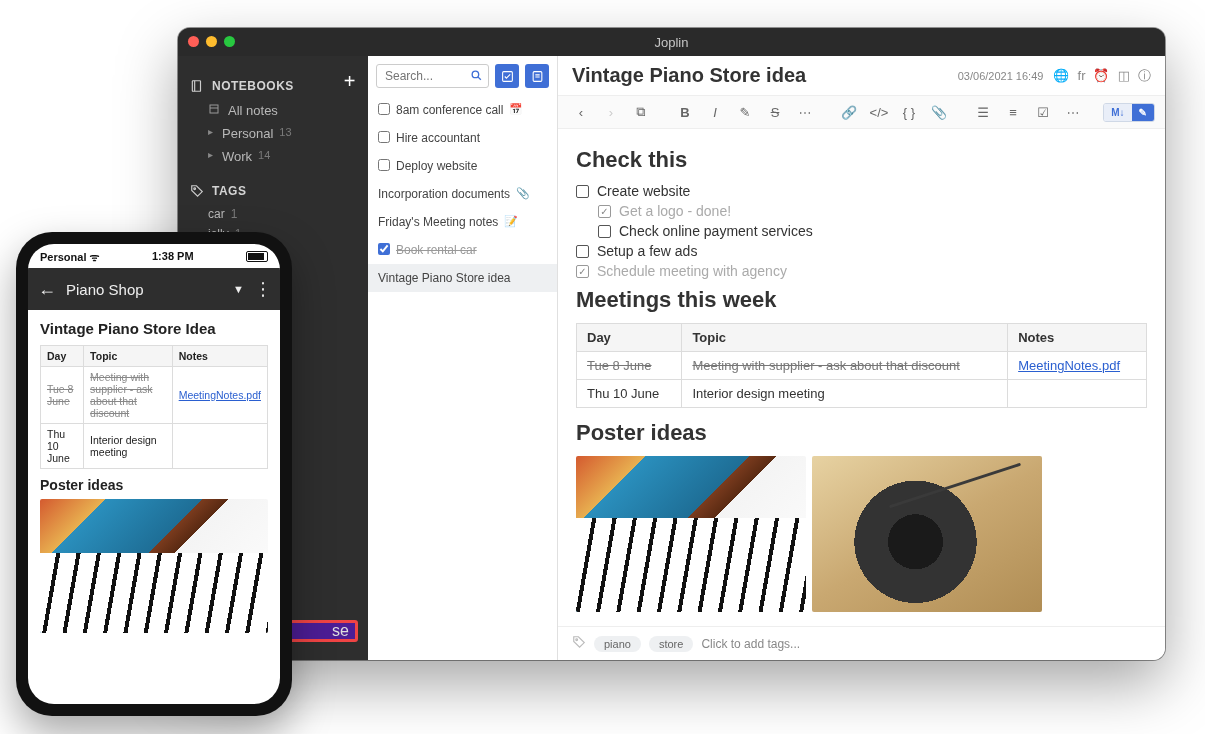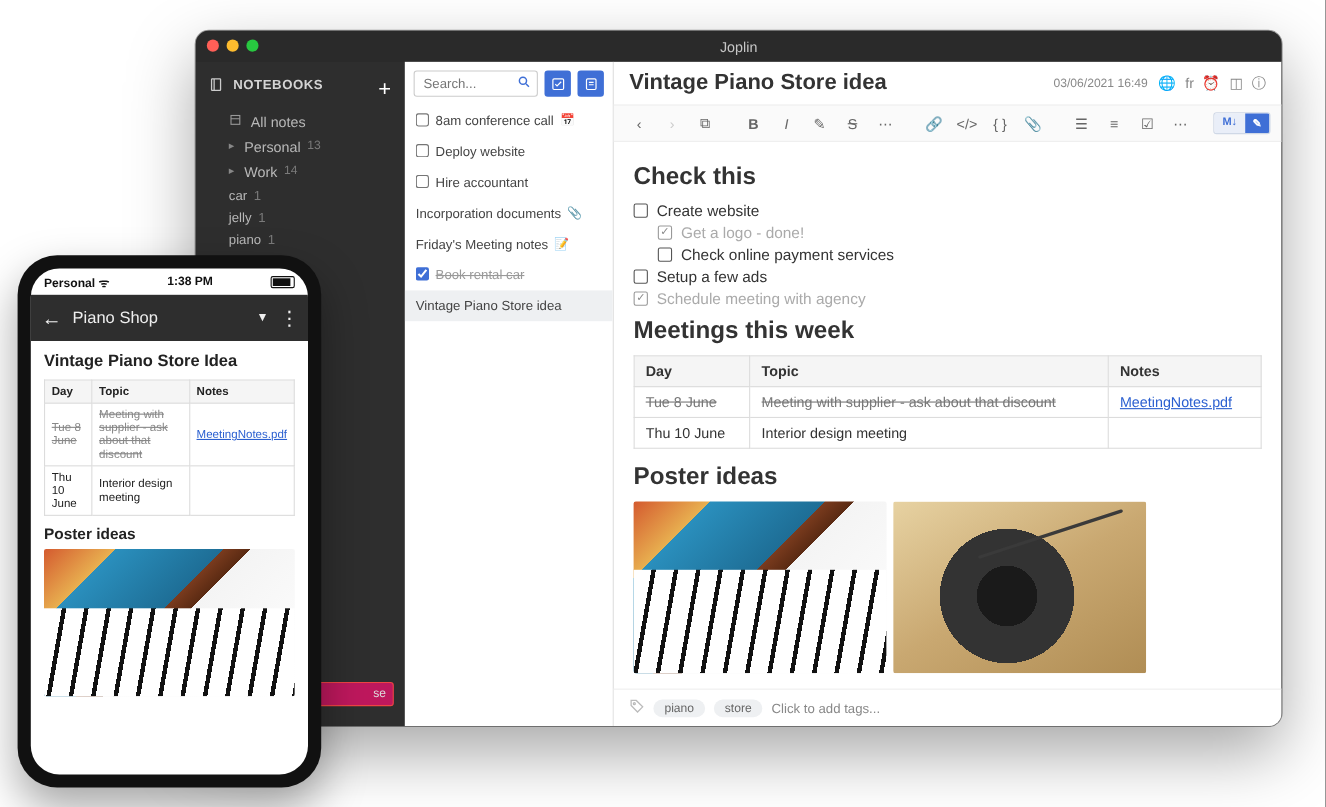--- a/index.html
+++ b/index.html
@@ -18,21 +18,21 @@
     position: relative; color: #c6c6c6; font-size: 13px; justify-content: center;
   }
   .traffic { position: absolute; left: 10px; top: 8px; display: flex; gap: 7px; }
   .traffic span { width: 11px; height: 11px; border-radius: 50%; display: block; }
   .tl-r { background:#ff5f57;} .tl-y{background:#febc2e;} .tl-g{background:#28c840;}
 
   .app-body { flex:1; display:flex; min-height:0; }
 
   
   .sidebar { width: 190px; background:#2e2e2e; color:#c9c9c9; font-size:13px; padding-top:8px; }
-  .sb-section { display:flex; align-items:flex-start; padding:6px 12px; color:#d4d4d4; font-weight:600; letter-spacing:.5px; font-size:12px; }
+  .sb-section { display:flex; align-items:flex-end; padding:6px 12px; color:#d4d4d4; font-weight:600; letter-spacing:.5px; font-size:12px; }
   .sb-section svg { margin-right:8px; }
   .sb-add { margin-left:auto; color:#fff; font-size:20px; font-weight:300; cursor:pointer; }
   .sb-item { display:flex; padding:4px 12px 4px 30px; color:#b8b8b8; cursor:pointer; }
   .sb-item.top { padding-left:14px; }
   .sb-item .chev { width:10px; color:#888; font-size:10px; margin-right:4px;}
   .sb-item .cnt { margin-left:6px; color:#7a7a7a; font-size:11px; }
   .sb-tag { padding:3px 12px 3px 30px; color:#b8b8b8; font-size:12px; display:flex;}
   .sb-tag .cnt{margin-left:6px;color:#7a7a7a;}
 
   
@@ -110,21 +110,21 @@
   .p-body { flex:1; overflow:auto; padding:10px 12px; font-size:12px; color:#222;}
   .p-body h3 { font-size:15px; font-weight:700; margin-bottom:8px;}
   .p-body h4 { font-size:14px; font-weight:700; margin:8px 0 4px;}
   table.pmeet { width:100%; border-collapse:collapse; font-size:10.5px; }
   table.pmeet th, table.pmeet td { border:1px solid #dcdcdc; padding:4px 6px; text-align:left; }
   table.pmeet th { background:#f5f5f5; font-weight:600; }
   table.pmeet .strike{text-decoration:line-through;color:#888;}
   table.pmeet a{color:#2a5fd0;text-decoration:underline;}
   .p-poster { width:100%; height:134px; border-radius:2px; margin-top:6px; }
 
-  .launch-btn { position:absolute; left:280px; top:620px; width:78px; height:22px; border:1px solid #ef4444; border-radius:3px; background:#be185d; color:#ddd; font-size:11px; display:flex; align-items:center; justify-content:flex-end; padding-right:6px;}
+  .launch-btn { position:absolute; left:280px; top:620px; width:78px; height:22px; border:3px solid #ef4444; border-radius:3px; background:#4c1d95; color:#ddd; font-size:16px; display:flex; align-items:center; justify-content:flex-end; padding-right:6px;}
 </style>
 </head>
 <body>
 
 <div class="desktop">
   <div class="titlebar">
     <div class="traffic">
       <span class="tl-r"></span>
       <span class="tl-y"></span>
       <span class="tl-g"></span>
@@ -154,20 +154,27 @@
         <span class="chev">▸</span>
         <span>Personal</span>
         <span class="cnt">13</span>
       </div>
       <div class="sb-item">
         <span class="chev">▸</span>
         <span>Work</span>
         <span class="cnt">14</span>
       </div>
 
+      <div class="sb-section" style="margin-top:10px">
+        <svg width="14" height="14" viewBox="0 0 24 24" fill="none" stroke="#ccc" stroke-width="2">
+            <path d="M3 3h8l10 10-8 8L3 11z"></path>
+            <circle cx="8" cy="8" r="1.5"></circle>
+          </svg>
+        <span>TAGS</span>
+      </div>
       <div class="sb-tag">
           <span>car</span>
           <span class="cnt">1</span>
         </div>
       <div class="sb-tag">
           <span>jelly</span>
           <span class="cnt">1</span>
         </div>
       <div class="sb-tag">
           <span>piano</span>
@@ -205,25 +212,25 @@
         </div>
       </div>
       <div class="nl-items" id="nl-items">
           <div class="nl-row">
             <input type="checkbox" style="">
             <span>8am conference call</span>
             <span class="nl-emoji">📅</span>
           </div>
           <div class="nl-row">
             <input type="checkbox" style="">
+            <span>Hire accountant</span>
+          </div>
+          <div class="nl-row">
+            <input type="checkbox" style="">
             <span>Deploy website</span>
-          </div>
-          <div class="nl-row">
-            <input type="checkbox" style="">
-            <span>Hire accountant</span>
           </div>
           <div class="nl-row">
             <span>Incorporation documents</span>
             <span class="nl-emoji">📎</span>
           </div>
           <div class="nl-row">
             <span>Friday's Meeting notes</span>
             <span class="nl-emoji">📝</span>
           </div>
           <div class="nl-row">

